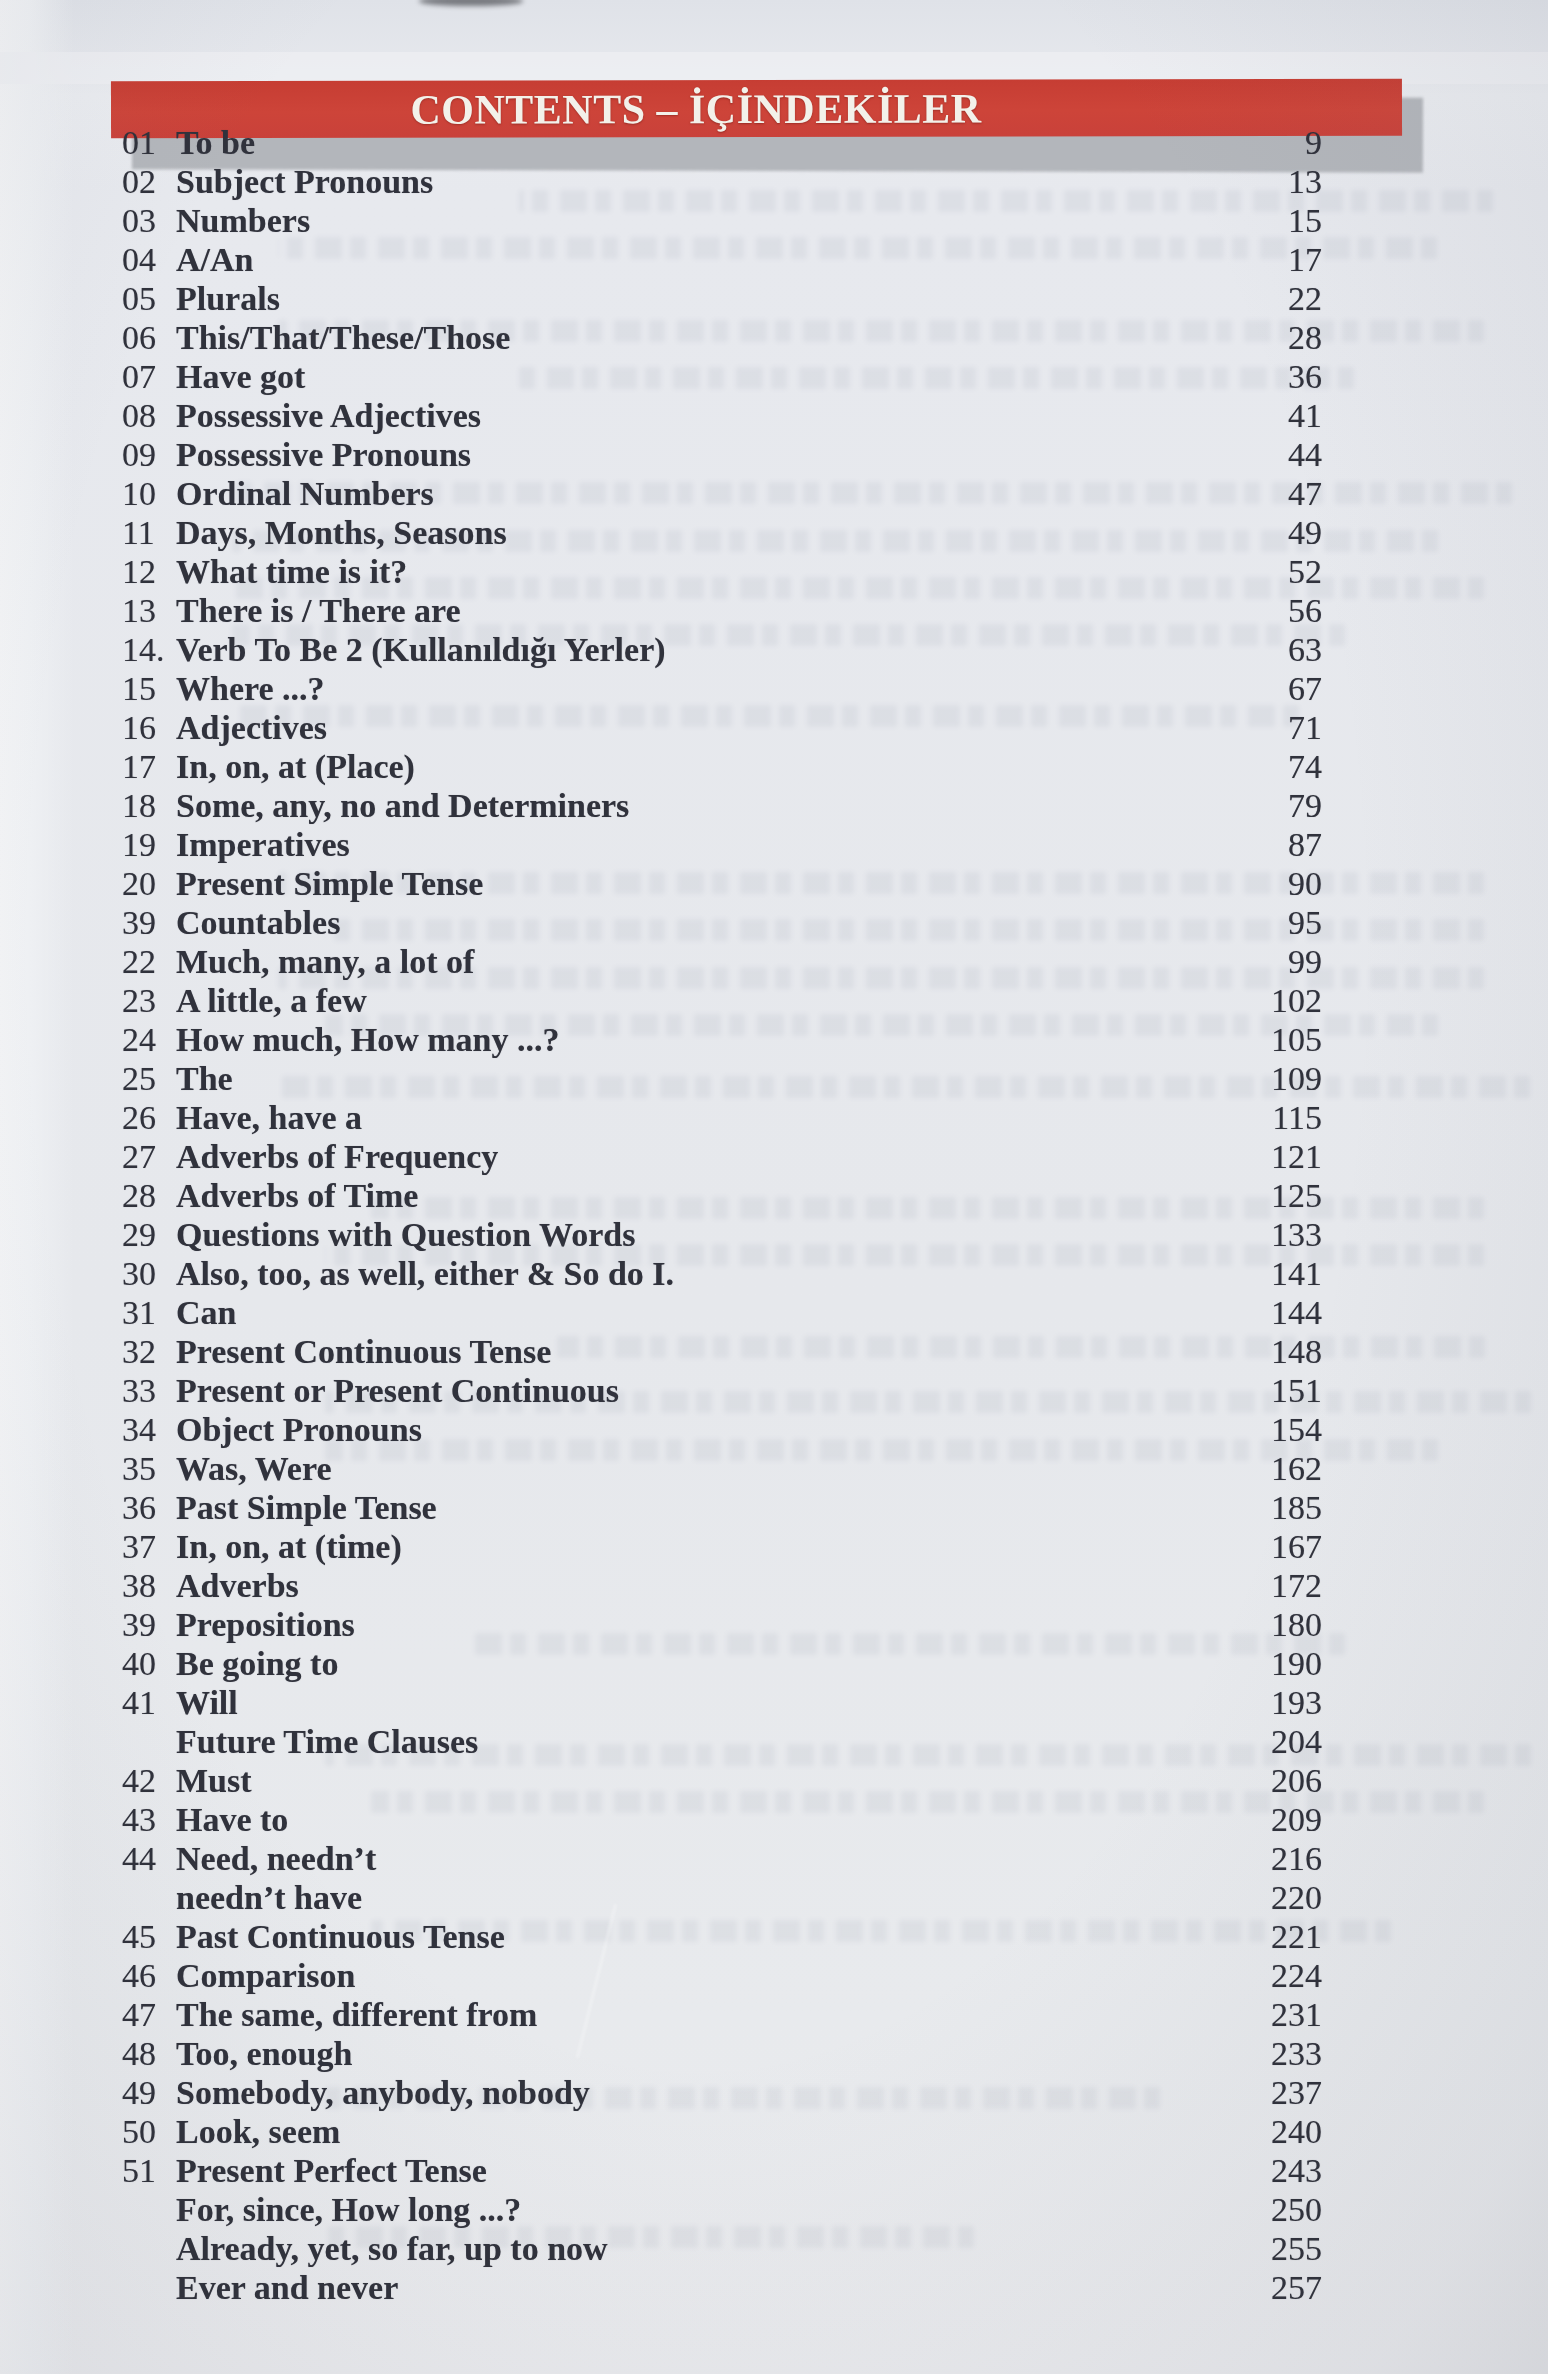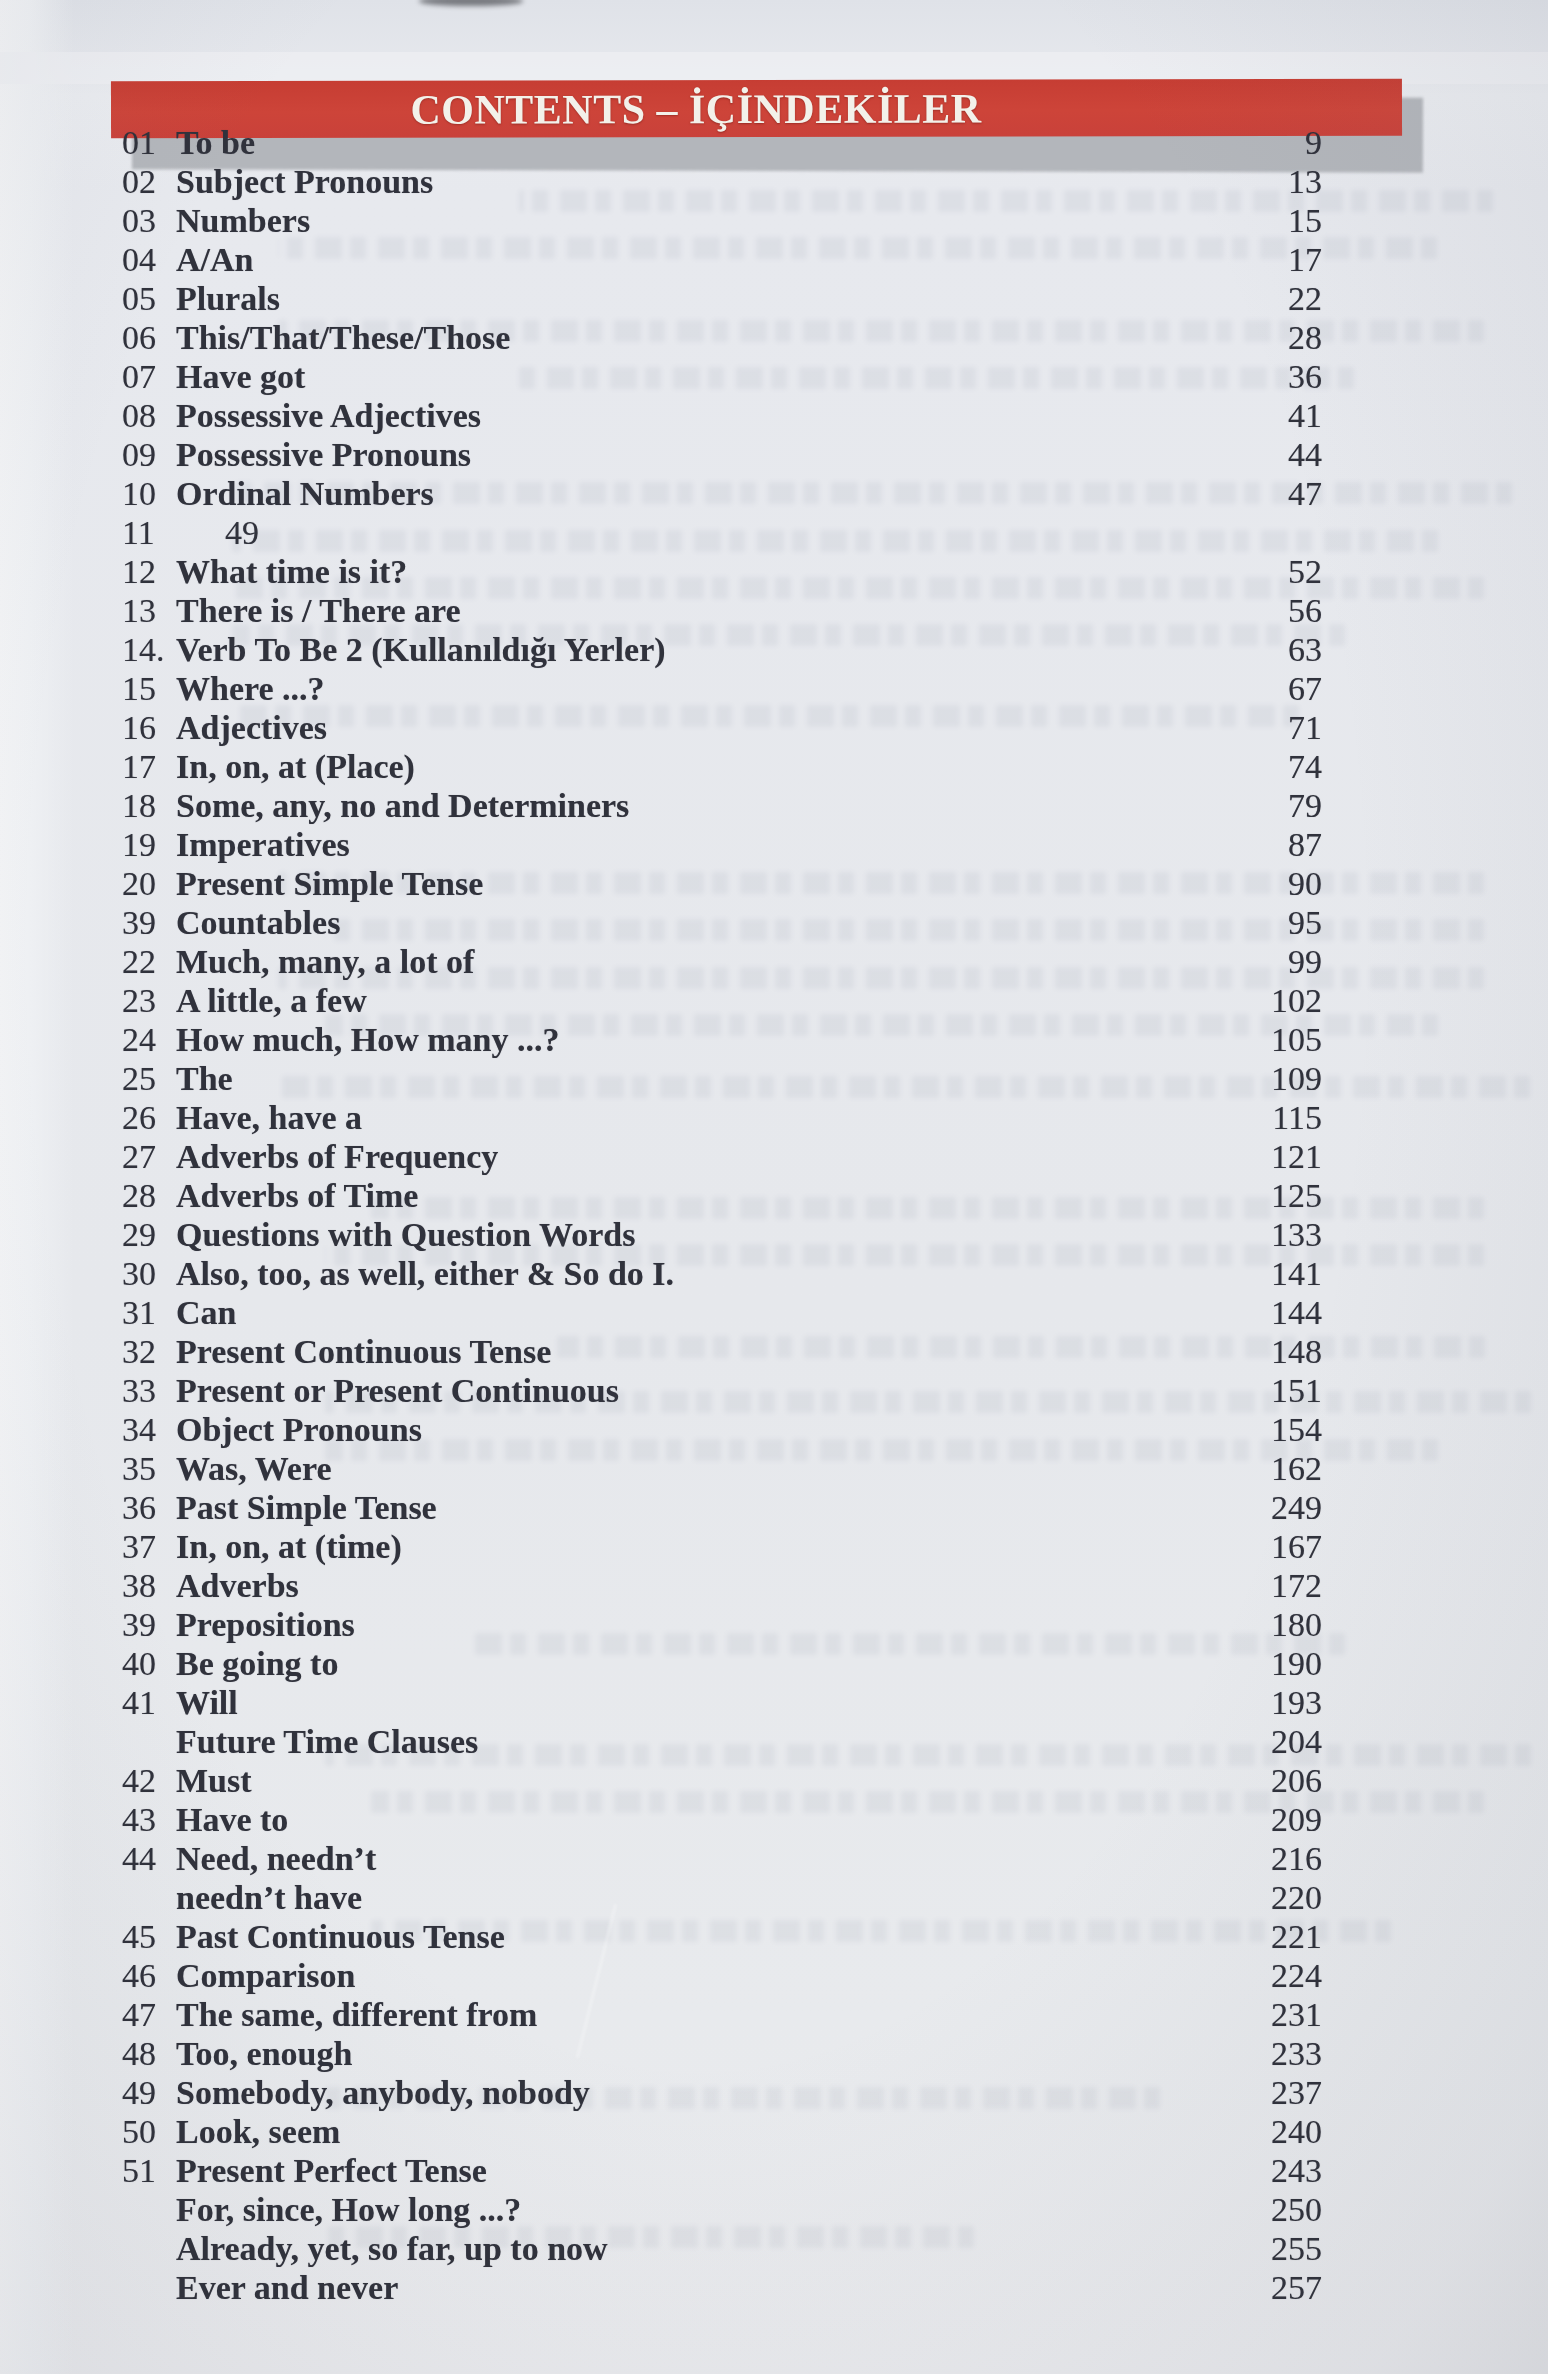--- a/index.html
+++ b/index.html
@@ -165,20 +165,21 @@
       <span class="toc-title">Possessive Pronouns</span>
       <span class="toc-page">44</span>
     </div>
     <div class="toc-row">
       <span class="toc-num">10</span>
       <span class="toc-title">Ordinal Numbers</span>
       <span class="toc-page">47</span>
     </div>
     <div class="toc-row">
       <span class="toc-num">11</span>
+      <span class="toc-title">Days, Months, Seasons</span>
       <span class="toc-page">49</span>
     </div>
     <div class="toc-row">
       <span class="toc-num">12</span>
       <span class="toc-title">What time is it?</span>
       <span class="toc-page">52</span>
     </div>
     <div class="toc-row">
       <span class="toc-num">13</span>
       <span class="toc-title">There is / There are</span>
@@ -290,21 +291,21 @@
       <span class="toc-page">154</span>
     </div>
     <div class="toc-row">
       <span class="toc-num">35</span>
       <span class="toc-title">Was, Were</span>
       <span class="toc-page">162</span>
     </div>
     <div class="toc-row">
       <span class="toc-num">36</span>
       <span class="toc-title">Past Simple Tense</span>
-      <span class="toc-page">249</span>
+      <span class="toc-page">185</span>
     </div>
     <div class="toc-row">
       <span class="toc-num">37</span>
       <span class="toc-title">In, on, at (time)</span>
       <span class="toc-page">167</span>
     </div>
     <div class="toc-row">
       <span class="toc-num">38</span>
       <span class="toc-title">Adverbs</span>
       <span class="toc-page">172</span>

